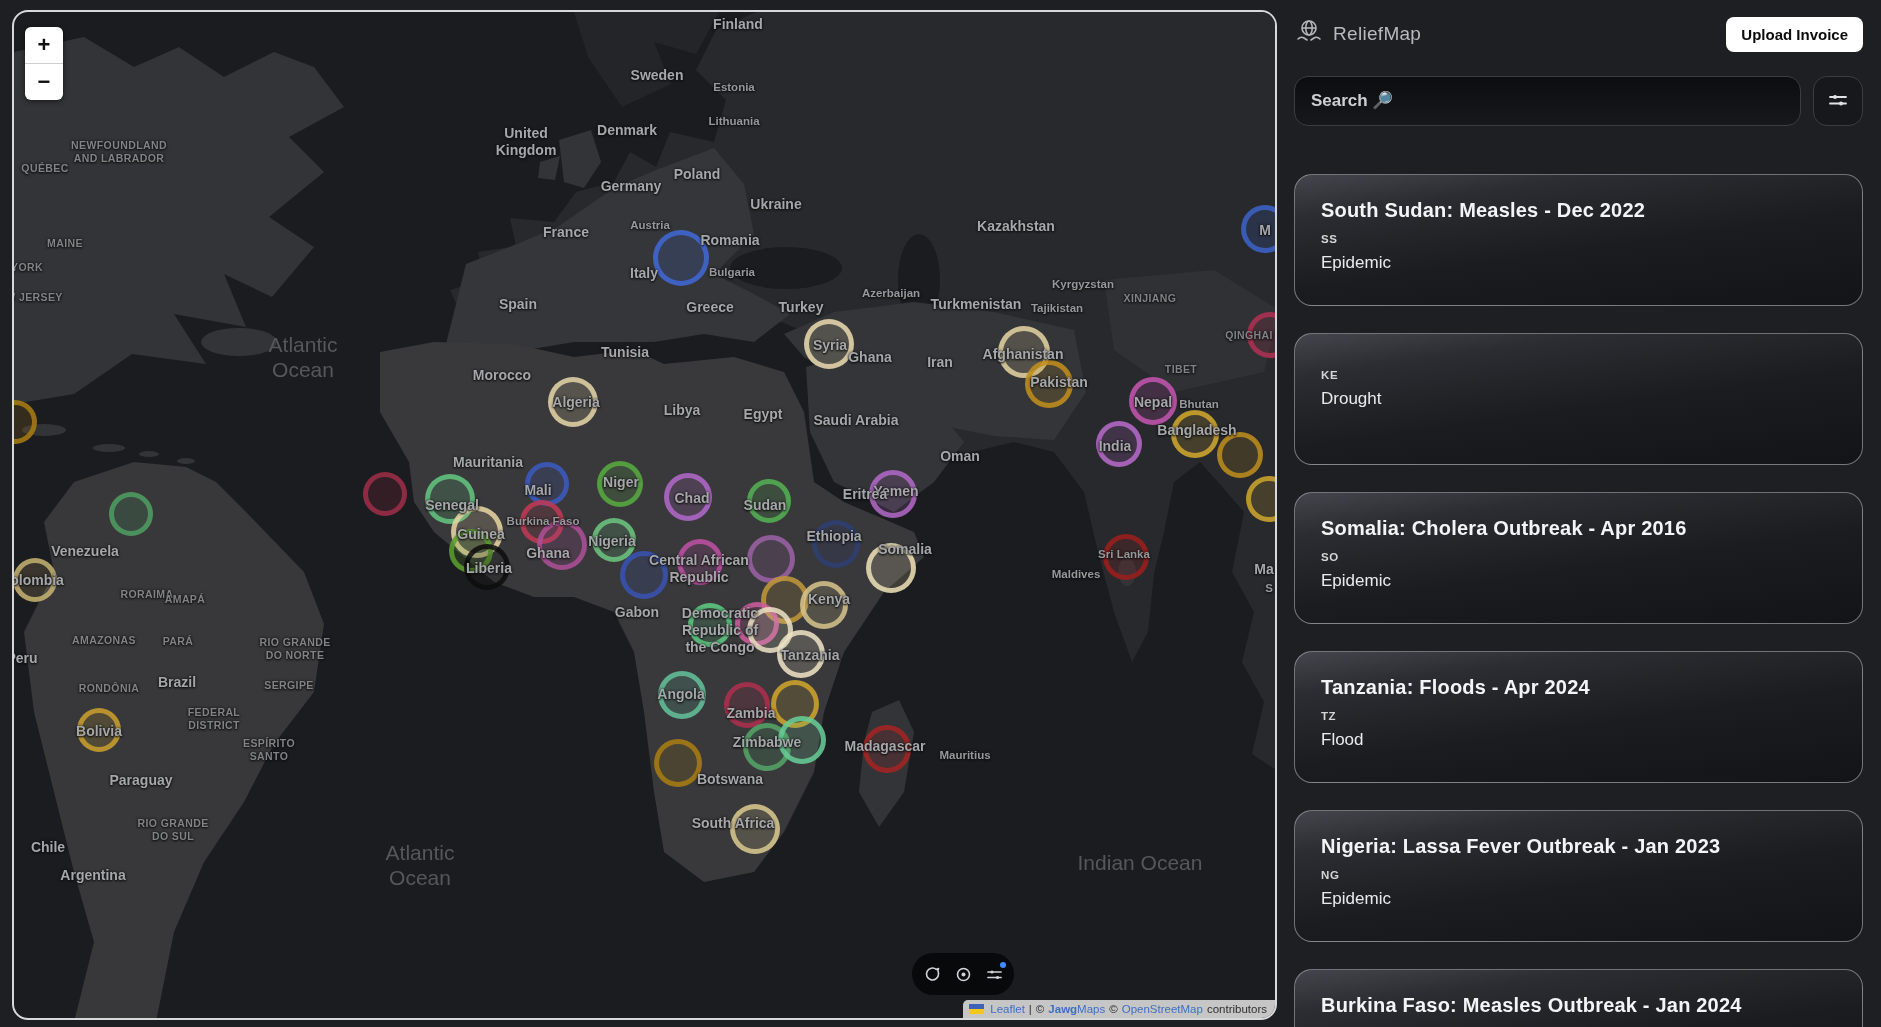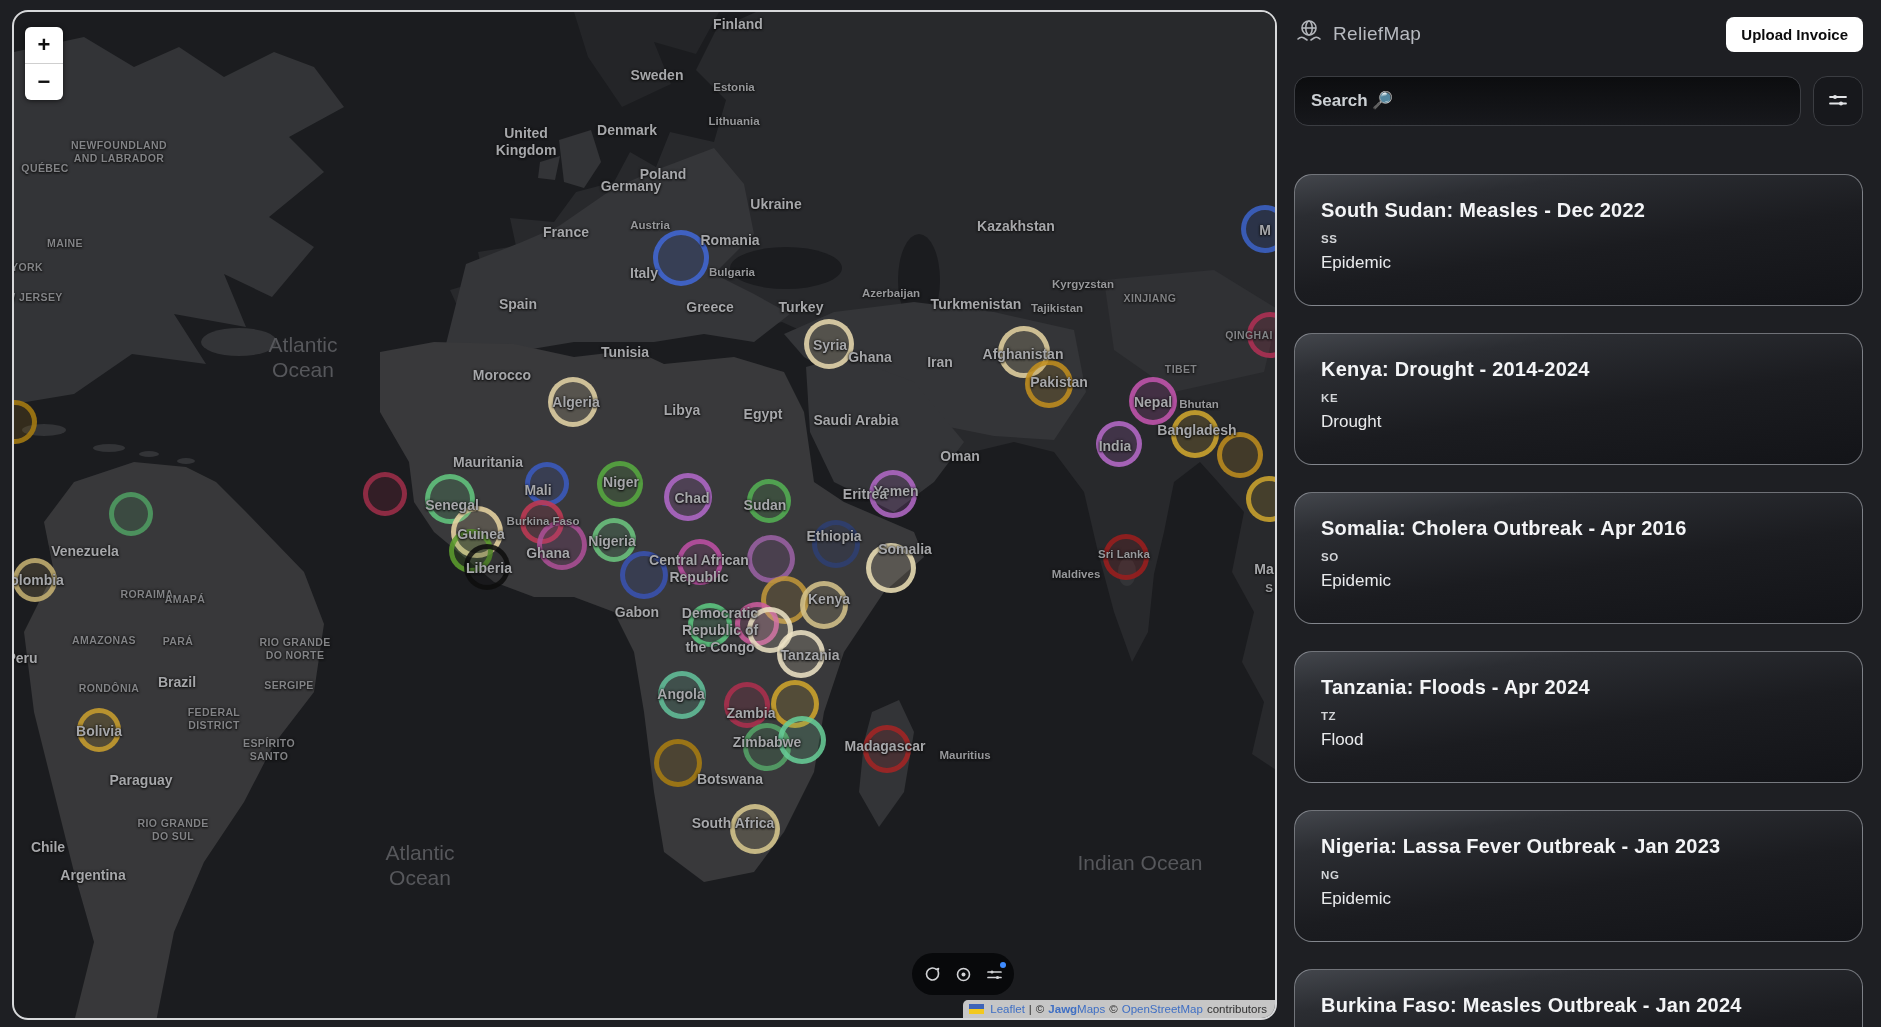--- a/index.html
+++ b/index.html
@@ -231,21 +231,21 @@
         <div class="lbl " style="left: 613px; top: 118px;">
           <div>Denmark</div>
         </div>
         <div class="lbl  sm" style="left: 720px; top: 110px;">
           <div>Lithuania</div>
         </div>
         <div class="lbl " style="left: 512px; top: 130px;">
           <div>United</div>
           <div>Kingdom</div>
         </div>
-        <div class="lbl " style="left: 649px; top: 162px;">
+        <div class="lbl " style="left: 683px; top: 162px;">
           <div>Poland</div>
         </div>
         <div class="lbl " style="left: 617px; top: 174px;">
           <div>Germany</div>
         </div>
         <div class="lbl " style="left: 762px; top: 192px;">
           <div>Ukraine</div>
         </div>
         <div class="lbl  sm" style="left: 636px; top: 214px;">
           <div>Austria</div>
@@ -577,21 +577,20 @@
       </button>
     </div>
 
     <div id="cards">
         <div class="card">
           <div class="card-title">South Sudan: Measles - Dec 2022</div>
           <div class="card-code">SS</div>
           <div class="card-type">Epidemic</div>
         </div>
         <div class="card">
-          <div class="card-title">Kenya: Drought - 2014-2024</div>
           <div class="card-code">KE</div>
           <div class="card-type">Drought</div>
         </div>
         <div class="card">
           <div class="card-title">Somalia: Cholera Outbreak - Apr 2016</div>
           <div class="card-code">SO</div>
           <div class="card-type">Epidemic</div>
         </div>
         <div class="card">
           <div class="card-title">Tanzania: Floods - Apr 2024</div>

